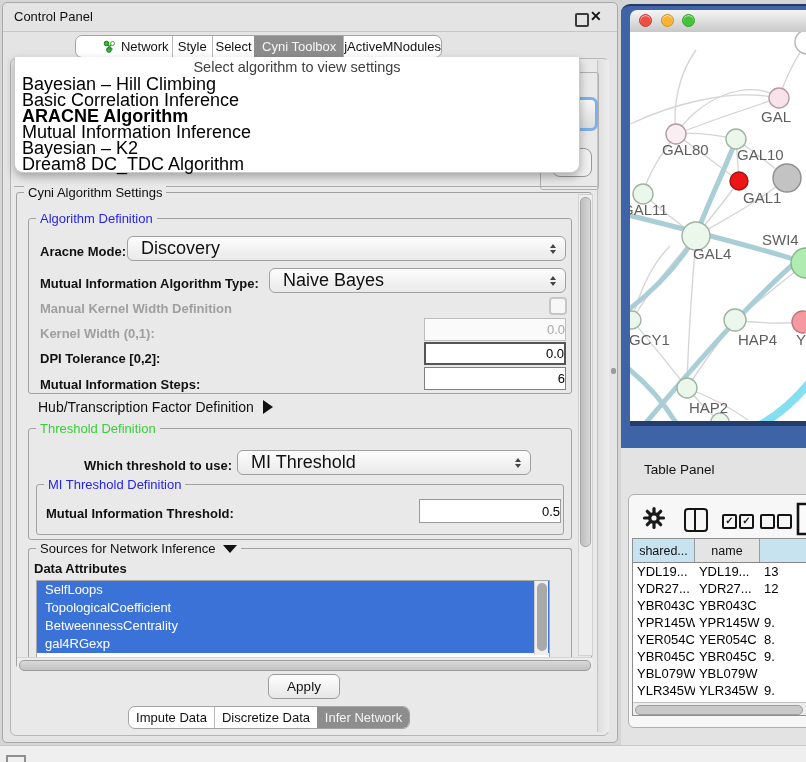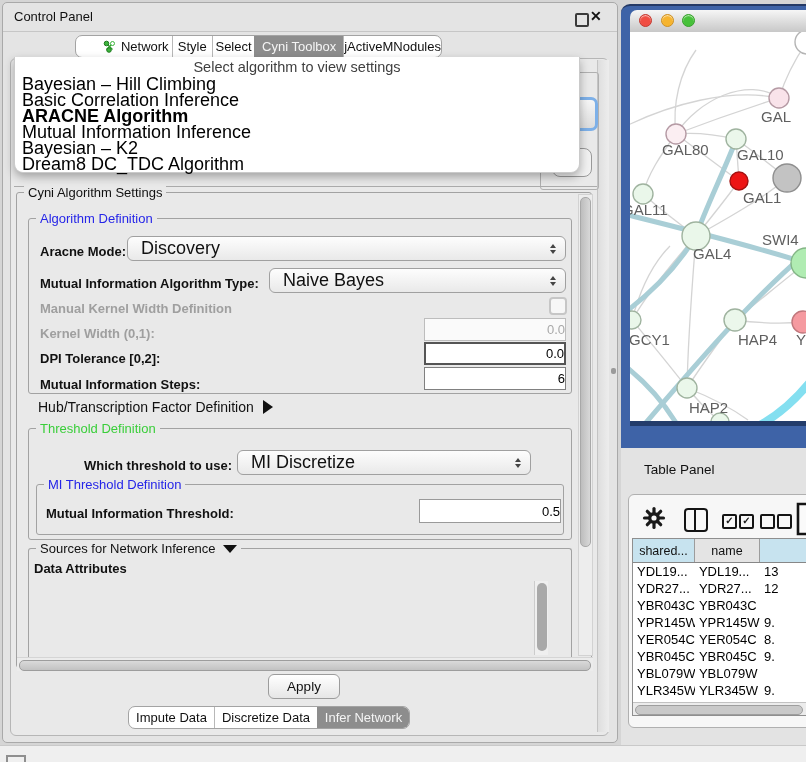--- a/index.html
+++ b/index.html
@@ -220,41 +220,47 @@
   <div class="abs" id="hub-row">
     <span>Hub/Transcription Factor Definition</span>
     <span class="tri-right"></span>
   </div>
 
   <div class="abs grp" id="thr-box"></div>
   <span class="grp-title" id="thr-title">Threshold Definition</span>
 
   <span class="abs lbl" style="left:84px;top:458px;">Which threshold to use:</span>
   <div class="abs combo" style="left:237px;top:450px;width:294px;height:25px;">
-    <span>MI Discretize</span>
+    <span>MI Threshold</span>
     <span class="arrows">
         <i class="tri-up"></i>
         <i class="tri-dn"></i>
       </span>
   </div>
 
   <div class="abs grp" id="midef-box"></div>
   <span class="grp-title" id="midef-title">MI Threshold Definition</span>
 
   <span class="abs lbl" style="left:46px;top:506px;">Mutual Information Threshold:</span>
   <div class="abs field" id="mit-field" style="left:419px;top:499px;width:142px;height:24px;">
     <span>0.5</span>
   </div>
 
   <div class="abs grp" id="src-box"></div>
   <span class="grp-title" id="src-title">
     <span>Sources for Network Inference</span>
     <span class="tri-down"></span>
   </span>
   <span class="abs lbl" id="attr-label">Data Attributes</span>
+  <div class="abs" id="attr-list">
+      <div class="attr-item" style="background: rgb(59, 114, 216);">SelfLoops</div>
+      <div class="attr-item" style="background: rgb(59, 114, 216);">TopologicalCoefficient</div>
+      <div class="attr-item" style="background: rgb(59, 114, 216);">BetweennessCentrality</div>
+      <div class="attr-item" style="background: rgb(59, 114, 216);">gal4RGexp</div>
+    </div>
   <div class="abs" id="attr-vscroll">
     <div class="abs" id="attr-thumb"></div>
   </div>
 
   <div class="abs" id="set-vscroll">
     <div class="abs" id="set-vthumb"></div>
   </div>
   <div class="abs" id="set-hscroll">
     <div class="abs" id="set-hthumb"></div>
   </div>

